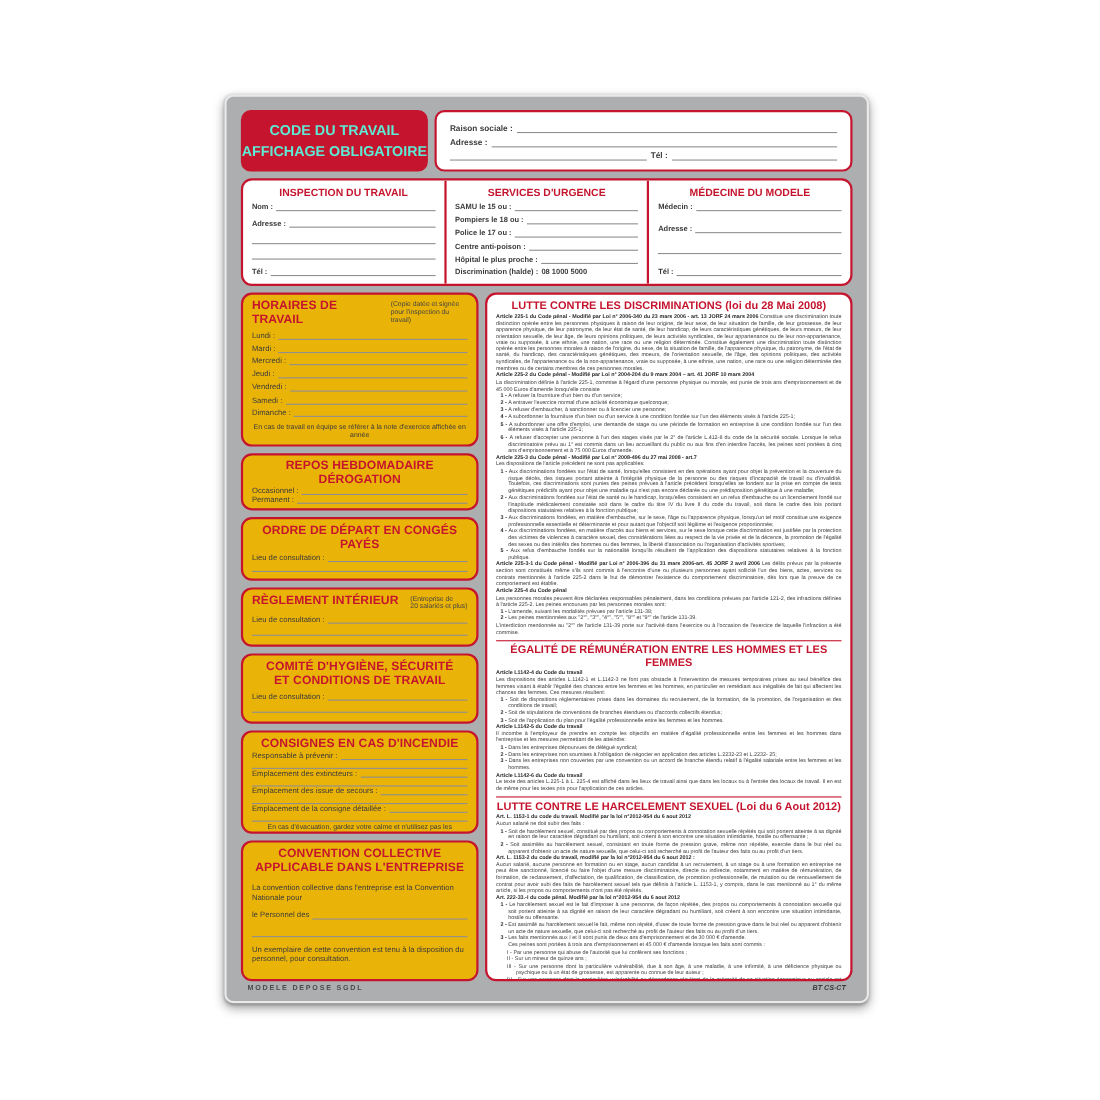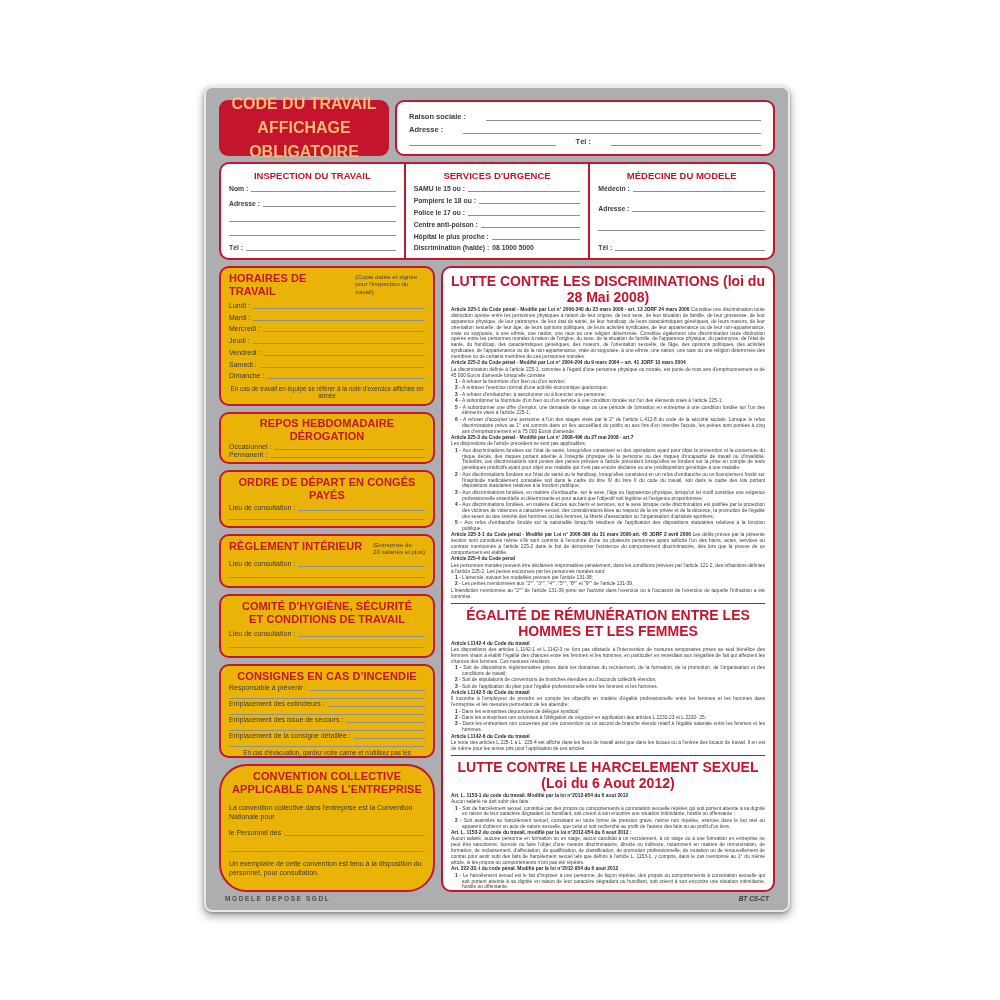--- a/index.html
+++ b/index.html
@@ -8,59 +8,59 @@
   body{ width:1000px; height:1000px; background:#ffffff; font-family:"Liberation Sans", sans-serif; position:relative; }
   .poster{
     position:absolute; left:204px; top:86px; width:586px; height:826px;
     background:var(--gray); border-radius:8px; border:2px solid #e9e9e9;
     box-shadow:0 4px 10px rgba(0,0,0,.38), 0 1px 3px rgba(0,0,0,.25);
     padding:12px 13px 8px; display:flex; flex-direction:column;
   }
   
   .header-row{ display:flex; gap:6px; height:56px; margin-bottom:6px; }
   .title-box{
-    width:170px; background:var(--accent); border-radius:9px; color:#fdba74;
-    font-weight:bold; font-size:16px; line-height:1.5; display:flex;
+    width:170px; background:var(--accent); border-radius:9px; color:#5eead4;
+    font-weight:bold; font-size:13px; line-height:1.5; display:flex;
     flex-direction:column; align-items:center; justify-content:center; text-align:center;
   }
   .company-box{
     flex:1; background:#fff; border:2px solid var(--accent); border-radius:9px;
     padding:6px 12px 4px; display:flex; flex-direction:column; justify-content:space-evenly;
   }
-  .hfield{ display:flex; align-items:flex-end; gap:20px; font-size:7.5px; font-weight:bold; color:var(--ink); }
+  .hfield{ display:flex; align-items:flex-end; gap:4px; font-size:7.5px; font-weight:bold; color:var(--ink); }
   .hfield .fline{ flex:1; }
   .hfield .fline.short{ flex:0 0 150px; }
   .fline{ border-bottom:1px solid #8f8f8f; height:8px; display:inline-block; }
   
   .contacts-row{ display:flex; background:#fff; border:2px solid var(--accent); border-radius:10px; height:98px; margin-bottom:6px; overflow:hidden; }
   .contact-col{ flex:1; padding:6px 8px 7px; display:flex; flex-direction:column; }
   .contact-col + .contact-col{ border-left:2px solid var(--accent); }
   .contact-title{ color:var(--accent); font-weight:bold; font-size:9.5px; text-align:center; margin-bottom:3px; white-space:nowrap; }
   .contact-rows{ flex:1; display:flex; flex-direction:column; justify-content:space-between; }
   .contact-rows .field{ font-size:6.8px; font-weight:bold; }
   
   .main-row{ flex:1; display:flex; gap:6px; min-height:0; }
   .left-col{ width:216px; display:flex; flex-direction:column; gap:6px; }
   .lsec{ background:#eab308; border:2.5px solid var(--accent); border-radius:10px; padding:4px 8px 5px; display:flex; flex-direction:column; overflow:hidden; }
   .h1{ height:140px; } .h2{ height:52px;justify-content:center; } .h3{ height:58px; } .h4{ height:54px; }
-  .h5{ height:64px; } .h6{ height:94px; } .h7{ flex:1;border-radius:28px; }
+  .h5{ height:64px; } .h6{ height:94px; } .h7{ flex:1; }
   .lsec-head{ display:flex; align-items:flex-start; gap:5px; }
   .lsec-title{ color:var(--accent); font-weight:bold; font-size:11px; line-height:1.15; white-space:pre-line; letter-spacing:.1px; }
   .lsec-title.center{ text-align:center; width:100%; }
   .lsec-note{ font-size:6.2px; color:#444; line-height:1.2; white-space:pre-line; margin-left:auto; text-align:left; padding-top:1px; }
   .lsec-body{ flex:1; display:flex; flex-direction:column; justify-content:space-evenly; }
   .field{ display:flex; align-items:flex-end; gap:3px; font-size:7px; color:var(--ink); }
   .field .flabel{ white-space:nowrap; }
   .field .fline{ flex:1; }
   .field .fvalue{ font-weight:bold; }
   .ftext{ font-size:7px; color:var(--ink); line-height:1.3; }
   .lsec-foot{ font-size:6.3px; color:var(--ink); text-align:center; padding-top:2px; }
   
   .right-col{ flex:1; background:#fff; border:2.5px solid var(--accent); border-radius:10px; padding:4px 8px; overflow:hidden; }
-  .legal-heading{ color:var(--accent); font-weight:bold; font-size:14px; text-align:center; margin:1px 0 2px; }
+  .legal-heading{ color:var(--accent); font-weight:bold; font-size:10px; text-align:center; margin:1px 0 2px; }
   .legal-heading.rule{ border-top:1.5px solid var(--accent); padding-top:3px; margin-top:3px; }
   .lb{ font-size:4.9px; line-height:1.2; color:var(--ink); text-align:justify; margin-bottom:.5px; }
   .lb b{ color:#2a2a2a; }
   .lb.n{ padding-left:11px; text-indent:-7px; }
   .lb.s{ padding-left:18px; text-indent:-8px; }
   .lb.c{ padding-left:11px; }
   
   .footer-row{ display:flex; justify-content:space-between; align-items:center; padding:3px 6px 0; }
   .foot-left{ font-size:6.5px; font-weight:bold; letter-spacing:1.6px; color:#4c4c4c; }
   .foot-right{ font-size:6.5px; font-weight:bold; font-style:italic; color:#3a3a3a; }

